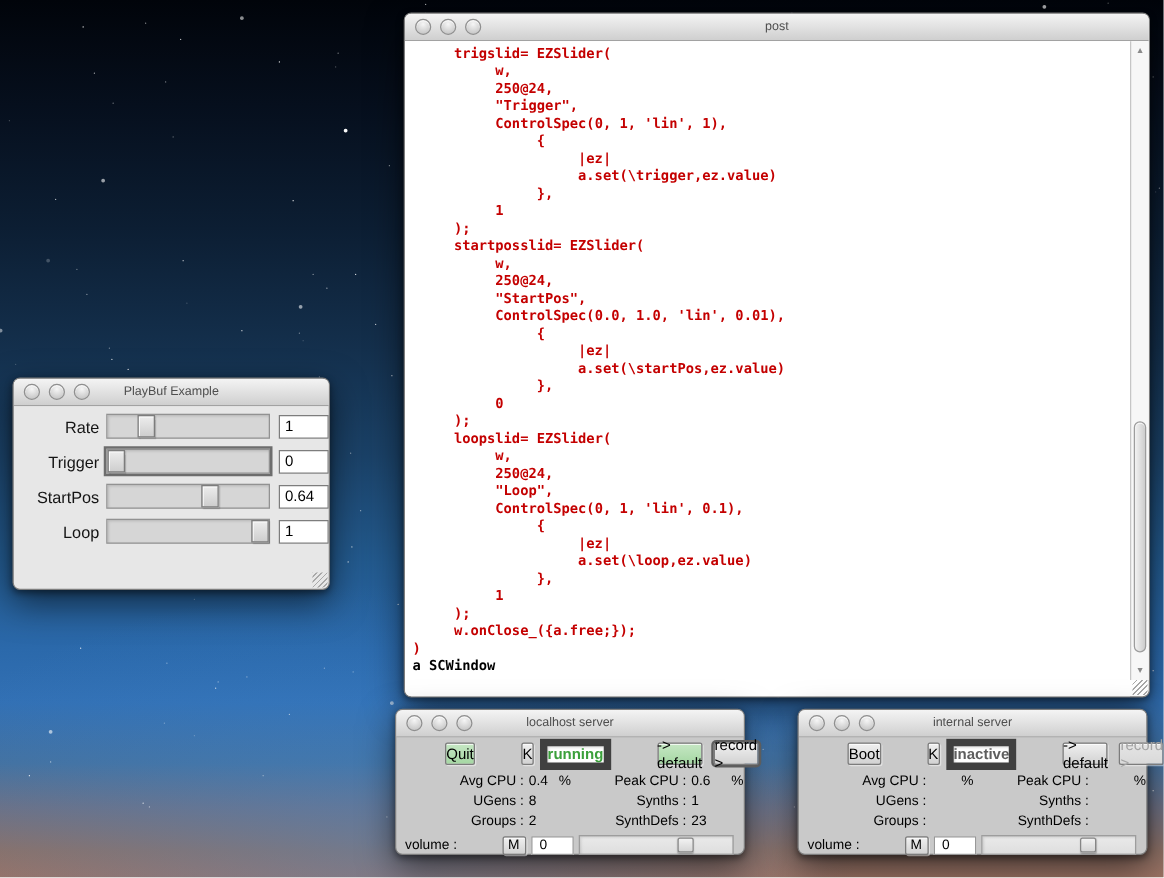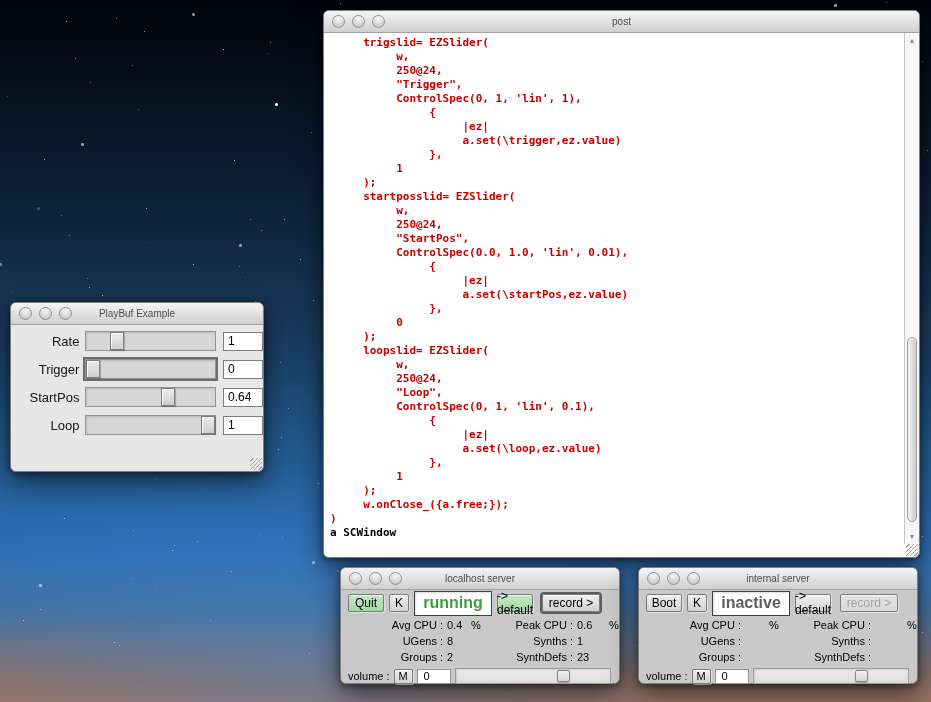--- a/index.html
+++ b/index.html
@@ -67,37 +67,37 @@
   .pb-slider.focused{box-shadow:0 0 0 2px #6d6d6d, inset 1px 1px 2px rgba(0,0,0,.14);}
   .pb-thumb{position:absolute;top:0;width:14px;height:18px;box-sizing:border-box;
     background:linear-gradient(#ededed,#cecece);border:1px solid #7c7c7c;
     box-shadow:inset 1px 1px 0 rgba(255,255,255,.85),1px 1px 1px rgba(0,0,0,.2);}
   .pb-numbox{width:42px;height:19px;margin-left:7px;background:#fff;
     border:1px solid #7d7d7d;box-sizing:border-box;font-size:12px;color:#000;
     display:flex;align-items:center;padding-left:4px;}
 
   
   .server-win{top:567px;width:280px;height:117px;background:#c9c9c9;}
-  .localhost-win{left:340px;}
+  .localhost-win{left:316px;}
   .internal-win{left:638px;}
   .server-body{position:absolute;top:22px;left:0;right:0;bottom:0;
     border-radius:0 0 5px 5px;padding-top:3px;}
   .btn-row{display:flex;align-items:center;gap:5px;padding-left:7px;height:20px;}
   .btn{height:18px;box-sizing:border-box;border:1px solid #7c7c7c;border-radius:2px;
     background:linear-gradient(#f0f0f0,#d2d2d2);font-size:12px;color:#000;
     display:flex;align-items:center;justify-content:center;
-    box-shadow:inset 0 1px 0 rgba(255,255,255,.75),1px 1px 0 rgba(255,255,255,.45);}
+    box-shadow:inset 0 1px 0 rgba(255,255,255,.75),1px 1px 0 rgba(255,255,255,.45);margin-left:32px;}
   .btn.green{background:linear-gradient(#c6e7c4,#a5d7a3);}
   .btn.ring{box-shadow:0 0 0 2px #5e5e5e, inset 0 1px 0 rgba(255,255,255,.75);}
   .btn.disabled{color:#a3a3a3;background:linear-gradient(#e4e4e4,#d9d9d9);}
   .w-power{width:36px;}
   .w-k{width:20px;}
   .status-box{width:78px;height:25px;box-sizing:border-box;background:#fff;
-    border:1px solid #404040;box-shadow:inset 1px 1px 2px rgba(0,0,0,.15);
-    font-size:16px;font-weight:bold;display:flex;align-items:center;justify-content:center;}
+    border:6px solid #404040;box-shadow:inset 1px 1px 2px rgba(0,0,0,.15);
+    font-size:12px;font-weight:bold;display:flex;align-items:center;justify-content:center;}
   .status-box.green{color:#3ba03b;}
   .status-box.dim{color:#5e5e5e;}
   .w-default{width:36px;}
   .w-record{width:58px;margin-left:4px;}
   .stats{margin-top:4px;}
   .stat-row{display:grid;grid-template-columns:100px 28px 18px 84px 36px 12px;
     font-size:11px;color:#000;height:16px;align-items:center;padding-left:2px;}
   .sl{text-align:right;}
   .sv{text-align:left;padding-left:4px;}
   .su{text-align:left;}

